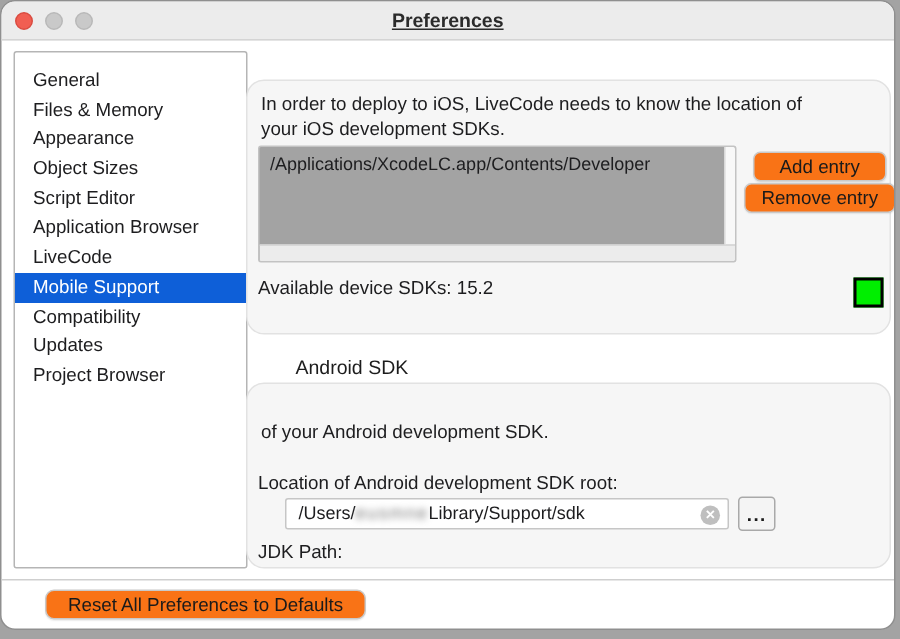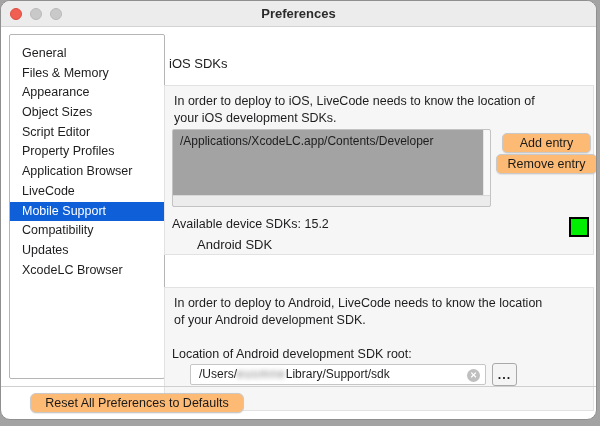--- a/index.html
+++ b/index.html
@@ -11,47 +11,47 @@
             background:#fff; border:1px solid #8f8f8f; border-radius:10px; overflow:hidden; }
 
   
   .titlebar { position:absolute; left:0; top:0; right:0; height:26px;
               background:#ececec; border-bottom:1px solid #d4d4d4; }
   .traffic { position:absolute; left:9px; top:0; height:26px; display:flex; align-items:center; gap:8px; }
   .light { width:12px; height:12px; border-radius:50%; }
   .light.close { background:#f15e52; border:0.5px solid #da4d42; }
   .light.dim   { background:#c9c9c9; border:0.5px solid #b9b9b9; }
   .title { position:absolute; left:0; right:0; top:0; height:26px; line-height:26px;
-           text-align:center; font-size:13px; font-weight:bold; color:#2b2b2b; }
+           text-align:center; font-size:13px; font-weight:bold; color:#2b2b2b;text-decoration:underline; }
 
   
   .sidebar { position:absolute; left:8px; top:33px; width:156px; height:345px;
              background:#fff; border:1px solid #b5b5b5; border-radius:2px; padding-top:9px; overflow:hidden; }
   .side-item { height:19.7px; line-height:19.7px; padding-left:12px; font-size:12.5px;
                color:#1d1d1f; white-space:nowrap; cursor:default; }
   .side-item.selected { background:var(--accent,#0e5fd8); color:#fff; }
 
   
   .section-label { position:absolute; font-size:13px; color:#1c1c1c; }
 
   
   .groupbox { position:absolute; left:163px; width:430px; background:#f6f6f6;
-              border:1px solid #e2e2e2; border-radius:0;margin-top:32px; }
+              border:1px solid #e2e2e2; border-radius:12px; }
   .desc { position:absolute; left:9px; top:7px; width:414px; font-size:12.5px; line-height:16.5px; color:#1d1d1f; }
 
   
   .lc-listbox { position:absolute; left:7px; top:43px; width:319px; height:78px;
                 background:#a3a3a3; border:1px solid #c3c3c3; border-radius:2px; overflow:hidden; }
   .lb-item { font-size:12px; padding:4px 0 0 7px; white-space:nowrap; overflow:hidden; }
   .lb-hscroll { position:absolute; left:0; right:0; bottom:0; height:11px;
                 background:#ececec; border-top:1px solid #d8d8d8; }
   .lb-vscroll { position:absolute; top:0; right:0; bottom:11px; width:7px;
                 background:#f8f8f8; border-left:1px solid #e6e6e6; }
 
-  .btn { position:absolute; background:#fdba74; border:1px solid #c9c9c9; border-radius:5px;
+  .btn { position:absolute; background:#f97316; border:1px solid #c9c9c9; border-radius:5px;
          font-size:12.5px; color:#1a1a1a; text-align:center; cursor:default;
          display:flex; align-items:center; justify-content:center;
          box-shadow:0 0.5px 1px rgba(0,0,0,0.08); font-family:"Liberation Sans",sans-serif; }
 
   .info-line { position:absolute; font-size:12.5px; color:#1d1d1f; }
 
   .status-square { position:absolute; left:404px; top:131px; width:20px; height:20px;
                    border:2px solid #000; }
 
   
@@ -82,27 +82,26 @@
       </div>
       <div class="title">Preferences</div>
     </div>
 
     <div class="sidebar">
       <div class="side-item">General</div>
       <div class="side-item">Files &amp; Memory</div>
       <div class="side-item">Appearance</div>
       <div class="side-item">Object Sizes</div>
       <div class="side-item">Script Editor</div>
-      <div class="side-item">Property Profiles</div>
       <div class="side-item">Application Browser</div>
       <div class="side-item">LiveCode</div>
       <div class="side-item selected">Mobile Support</div>
       <div class="side-item">Compatibility</div>
       <div class="side-item">Updates</div>
-      <div class="side-item">XcodeLC Browser</div>
+      <div class="side-item">Project Browser</div>
     </div>
 
     <div class="section-label" style="left:168px; top:35px;margin-top:20px;">iOS SDKs</div>
 
     <div class="groupbox" style="top:52px; height:170px;">
       <div class="desc">
         <span>In order to deploy to iOS, LiveCode needs to know the location of</span><br>
         <span>your iOS development SDKs.</span>
       </div>
 
@@ -117,21 +116,21 @@
 
       <div class="info-line" style="left:7px; top:131px;">Available device SDKs: 15.2</div>
 
       <div class="status-square" id="ios-status" style="background: rgb(0, 239, 0);"></div>
     </div>
 
     <div class="section-label" style="left:168px; top:236px;margin-left:28px;">Android SDK</div>
 
     <div class="groupbox" style="top:254px; height:124px;">
       <div class="desc">
-        <span>In order to deploy to Android, LiveCode needs to know the location</span><br>
+        <br>
         <span>of your Android development SDK.</span>
       </div>
 
       <div class="info-line" style="left:7px; top:59px;text-align:center;">Location of Android development SDK root:</div>
 
       <div class="field">
         <span>/Users/</span><span class="redacted">eusmne</span><span>Library/Support/sdk</span>
         <span class="clear-btn">✕</span>
       </div>
 

